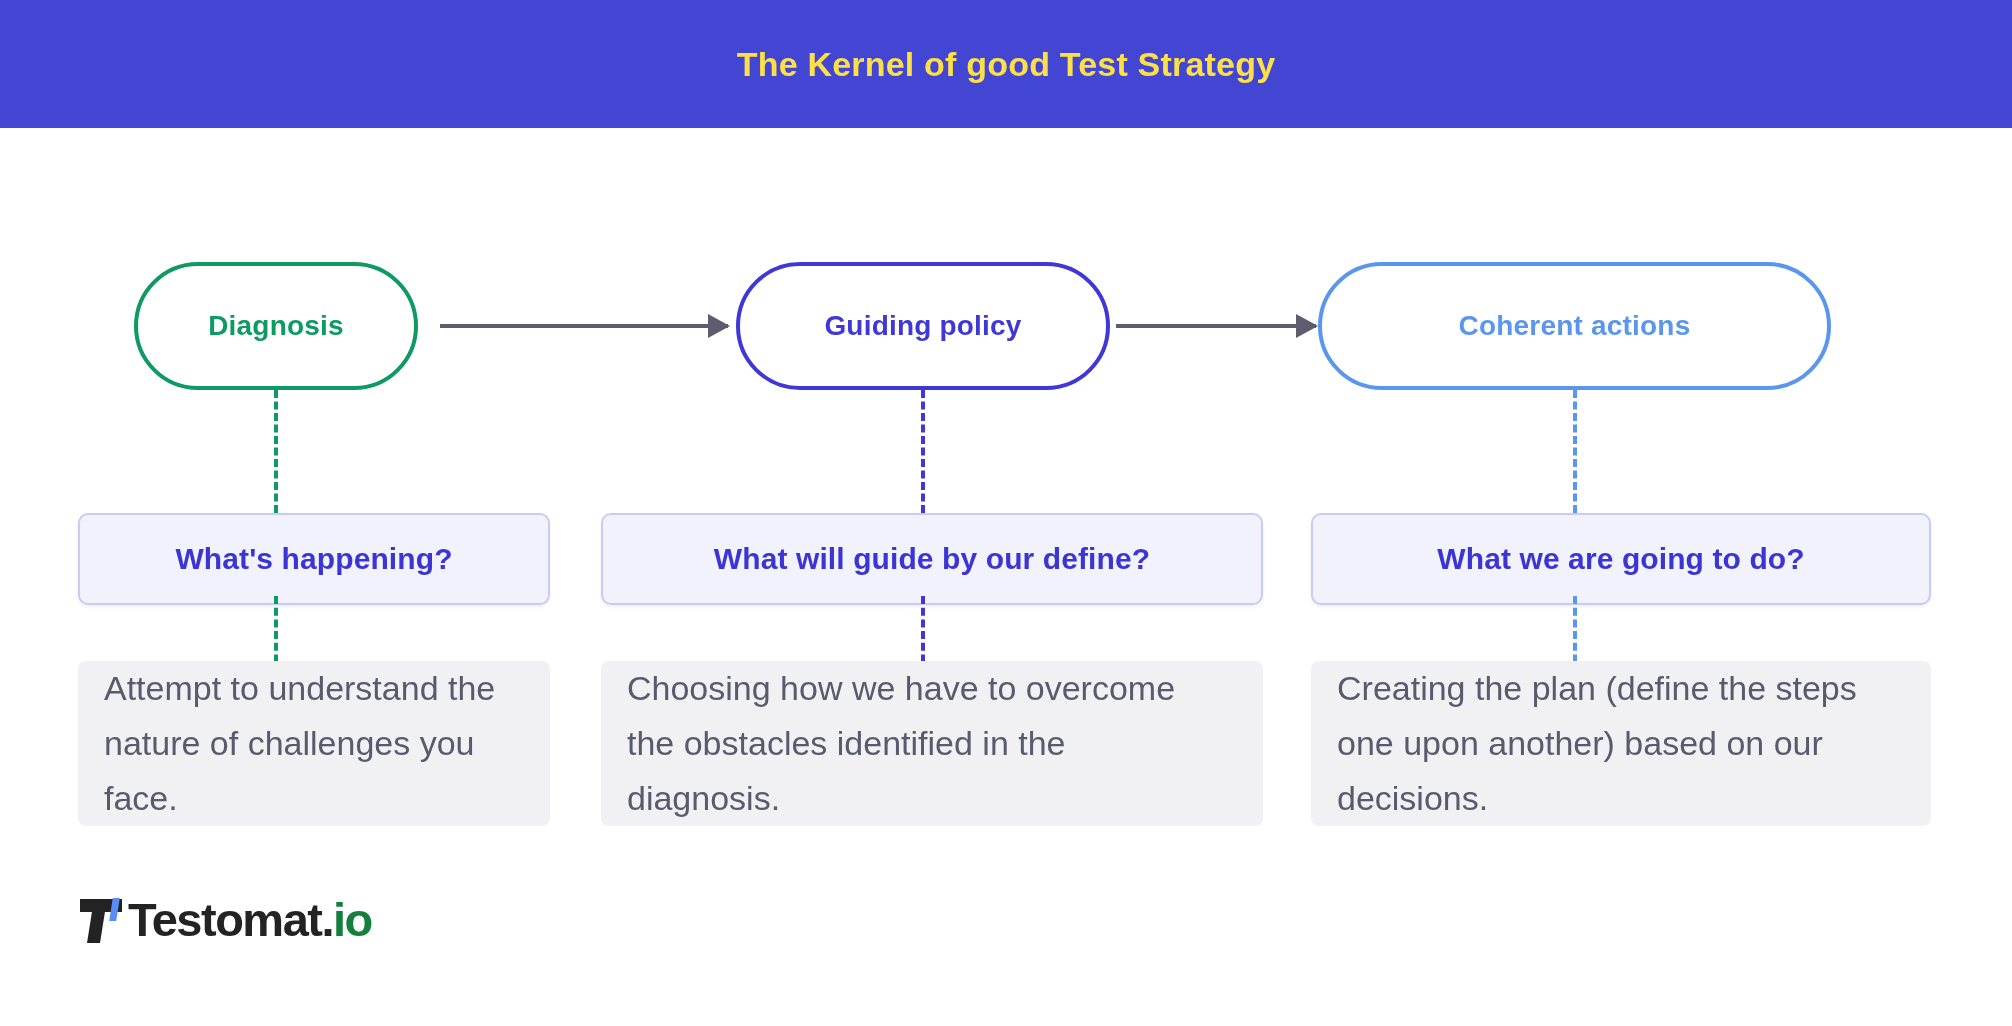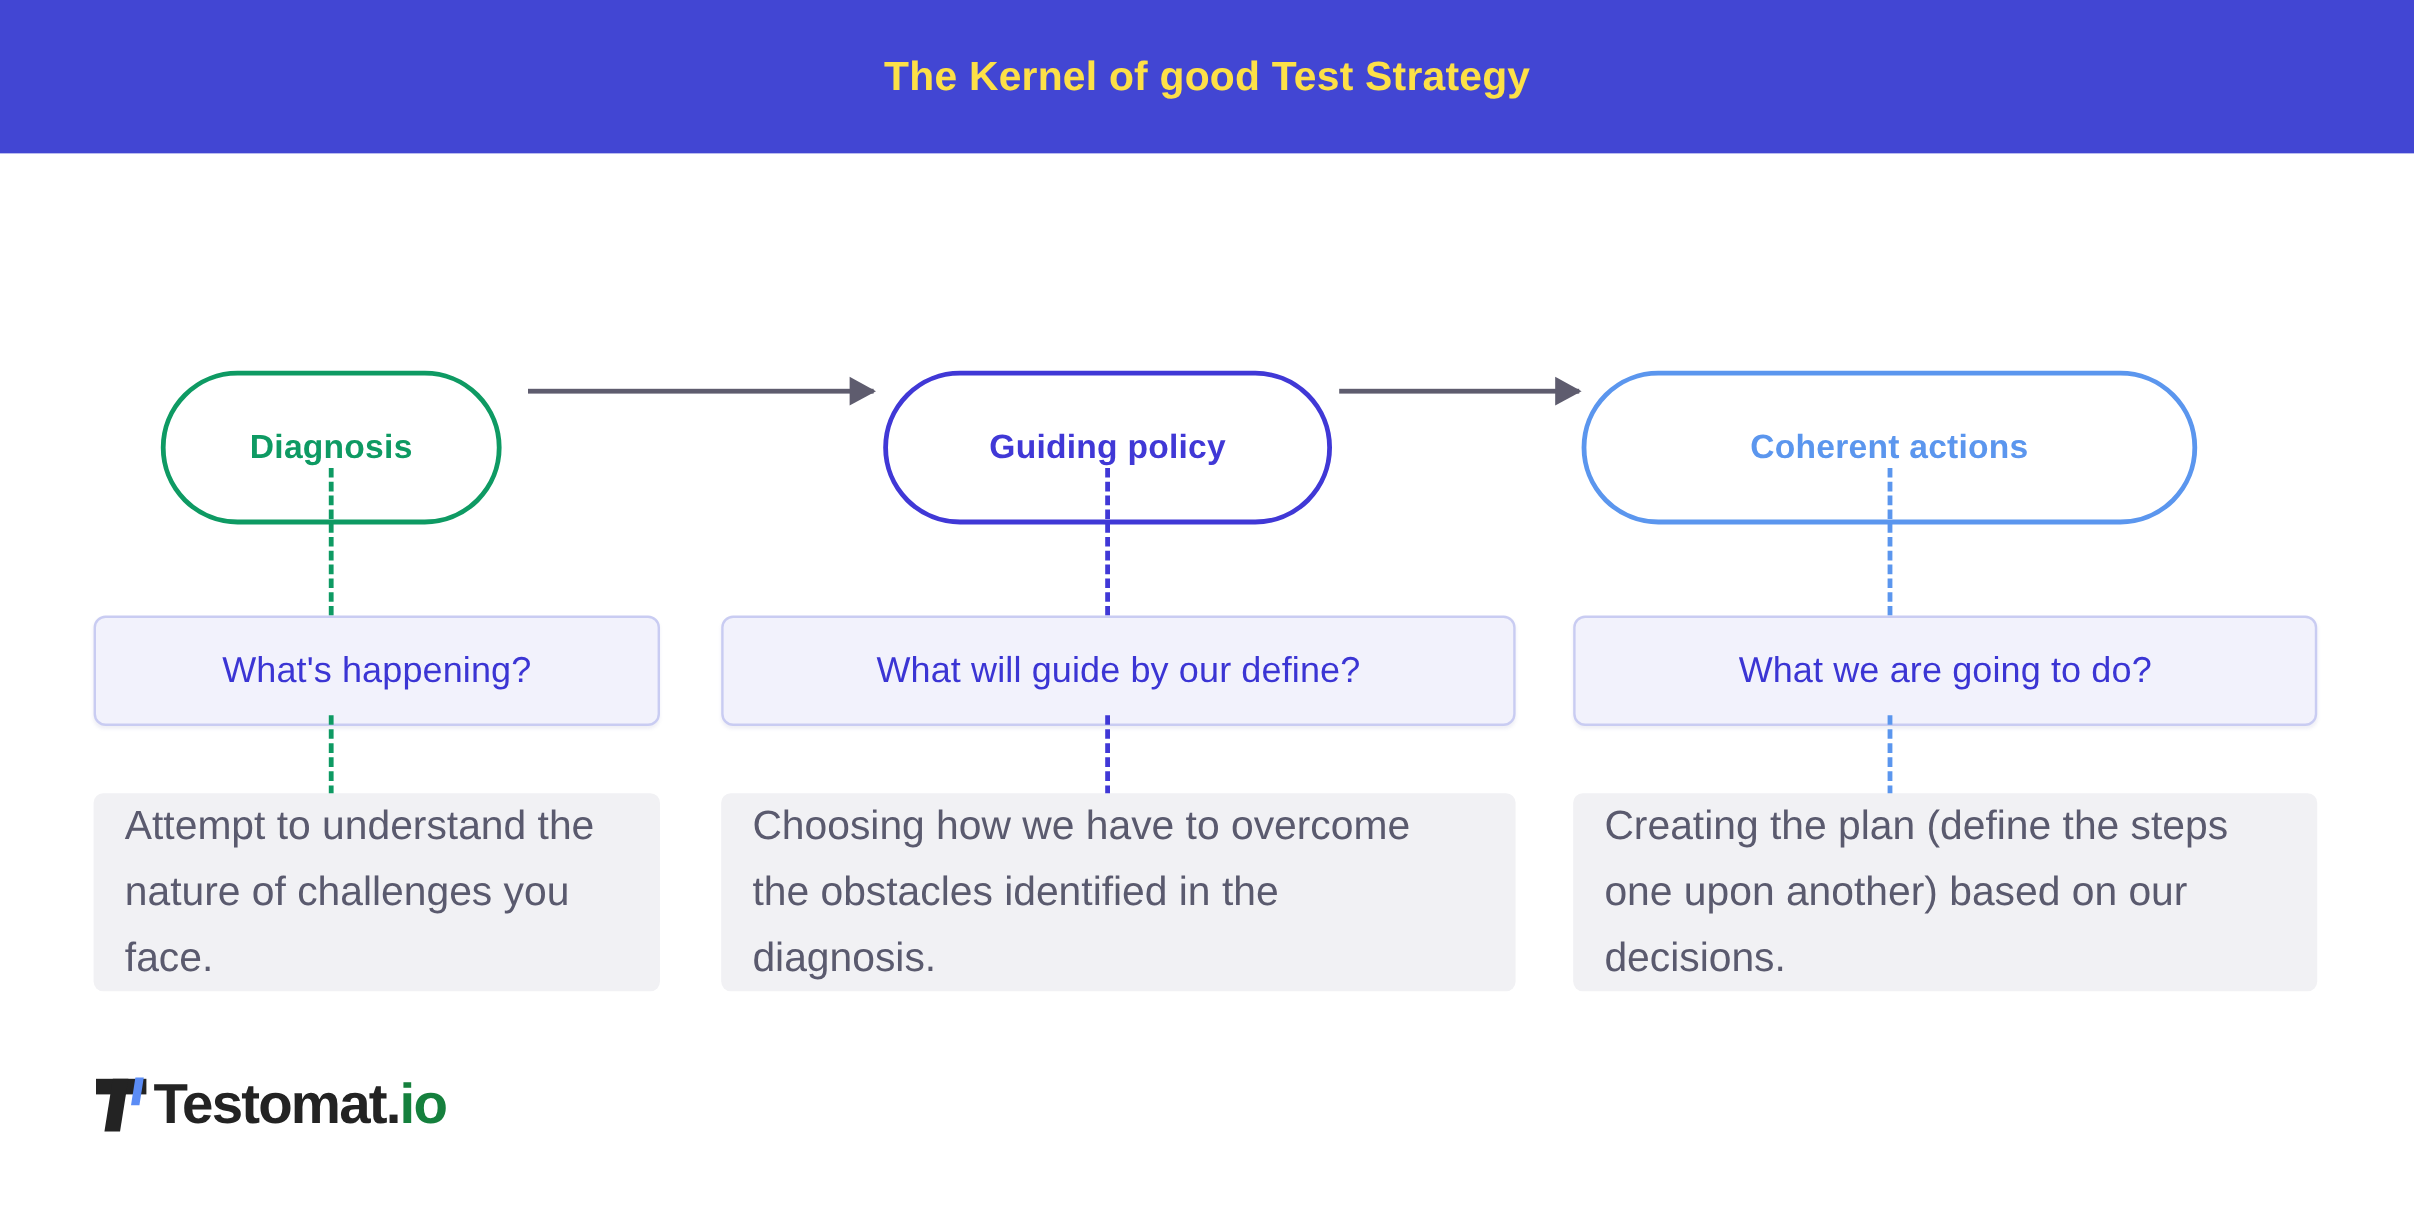--- a/index.html
+++ b/index.html
@@ -60,21 +60,20 @@
     position: absolute;
     top: 134px;
     height: 128px;
     box-sizing: border-box;
     border-radius: 64px;
     border: 4px solid #000;
     background: #ffffff;
     display: flex;
     align-items: center;
     justify-content: center;
-    margin-top: 47px;
   }
   .node-label {
     font-size: 28px;
     font-weight: bold;
     white-space: nowrap;
     letter-spacing: 0.2px;
   }
   .col-0 .node { left: 56px;  width: 284px; border-color: #0e9a63; }
   .col-0 .node-label { color: #0e9a63; }
   .col-1 .node { left: 135px; width: 374px; border-color: #4038d6; }
@@ -137,21 +136,21 @@
     border: 2px solid #c9ccf2;
     border-radius: 10px;
     display: flex;
     align-items: center;
     justify-content: center;
     box-shadow: 0 2px 3px rgba(100,100,170,0.10);
   }
   .question-text {
     color: #3b35d4;
     font-size: 30px;
-    font-weight: normal;
+    font-weight: bold;
     white-space: nowrap;
     letter-spacing: 0.1px;
   }
 
   
   .desc-box {
     position: absolute;
     left: 0;
     top: 533px;
     width: 100%;

